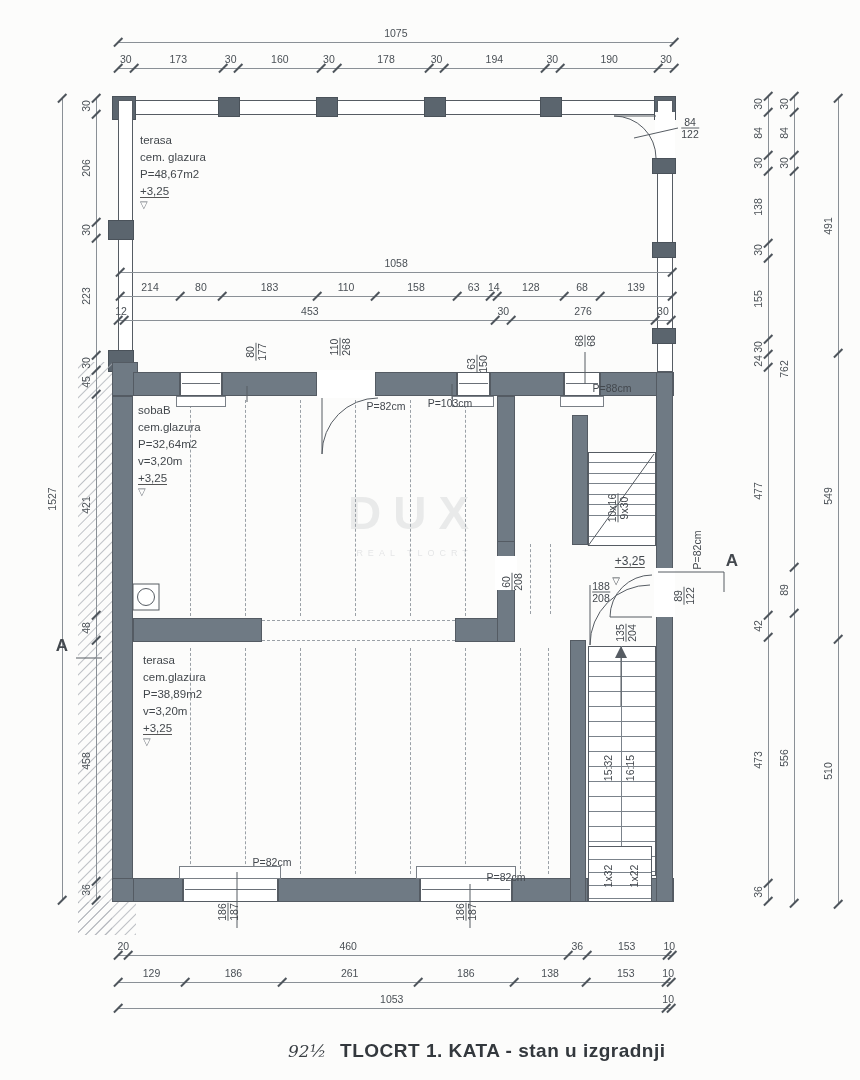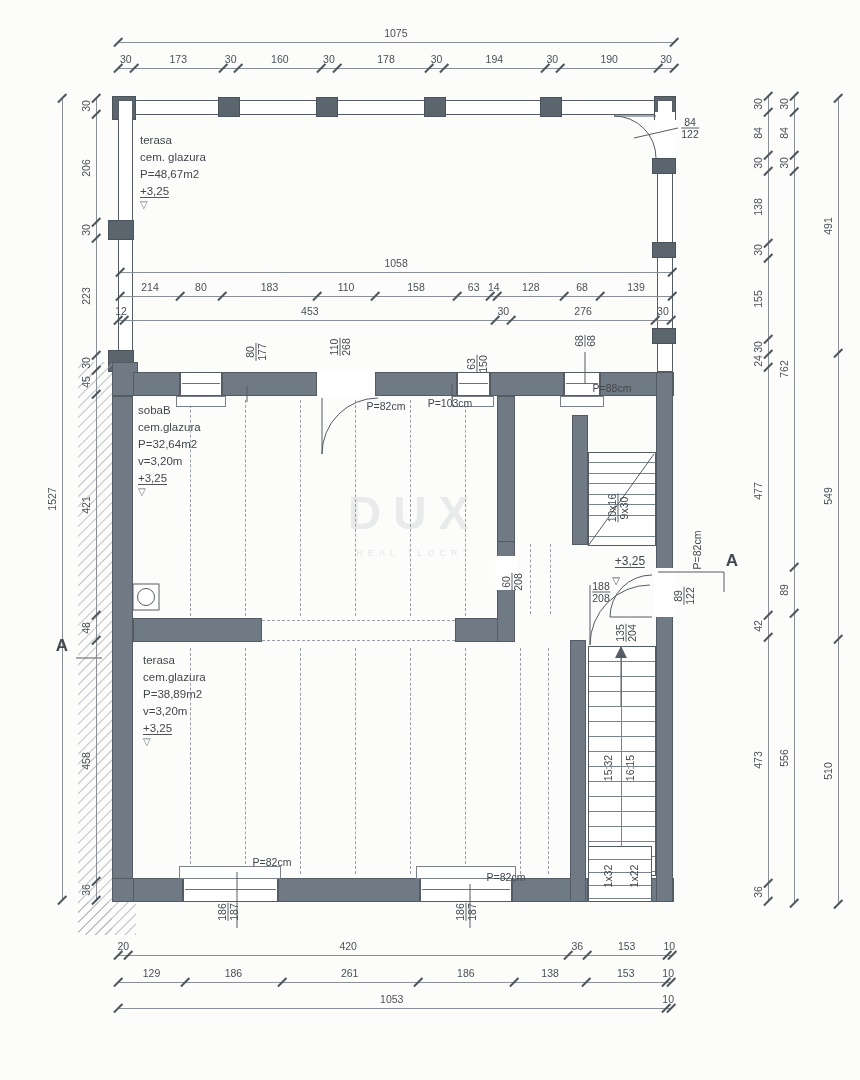--- a/index.html
+++ b/index.html
@@ -258,21 +258,21 @@
       <div class="dimlbl" style="left: 583.102px; top: 316px; transform: translate(-50%, -100%);">276</div>
       <div class="dimlbl" style="left: 662.968px; top: 316px; transform: translate(-50%, -100%);">30</div>
       <div class="dimline-h" style="left: 118px; top: 955px; width: 553.842px;"></div>
       <div class="tick" style="left: 118px; top: 955px; transform: translate(-50%, -50%) rotate(-45deg);"></div>
       <div class="tick" style="left: 128.44px; top: 955px; transform: translate(-50%, -50%) rotate(-45deg);"></div>
       <div class="tick" style="left: 567.964px; top: 955px; transform: translate(-50%, -50%) rotate(-45deg);"></div>
       <div class="tick" style="left: 586.756px; top: 955px; transform: translate(-50%, -50%) rotate(-45deg);"></div>
       <div class="tick" style="left: 666.622px; top: 955px; transform: translate(-50%, -50%) rotate(-45deg);"></div>
       <div class="tick" style="left: 671.842px; top: 955px; transform: translate(-50%, -50%) rotate(-45deg);"></div>
       <div class="dimlbl" style="left: 123.22px; top: 951px; transform: translate(-50%, -100%);">20</div>
-      <div class="dimlbl" style="left: 348.202px; top: 951px; transform: translate(-50%, -100%);">420</div>
+      <div class="dimlbl" style="left: 348.202px; top: 951px; transform: translate(-50%, -100%);">460</div>
       <div class="dimlbl" style="left: 577.36px; top: 951px; transform: translate(-50%, -100%);">36</div>
       <div class="dimlbl" style="left: 626.689px; top: 951px; transform: translate(-50%, -100%);">153</div>
       <div class="dimlbl" style="left: 669.232px; top: 951px; transform: translate(-50%, -100%);">10</div>
       <div class="dimline-h" style="left: 118px; top: 982px; width: 552.76px;"></div>
       <div class="tick" style="left: 118px; top: 982px; transform: translate(-50%, -50%) rotate(-45deg);"></div>
       <div class="tick" style="left: 185.08px; top: 982px; transform: translate(-50%, -50%) rotate(-45deg);"></div>
       <div class="tick" style="left: 281.8px; top: 982px; transform: translate(-50%, -50%) rotate(-45deg);"></div>
       <div class="tick" style="left: 417.52px; top: 982px; transform: translate(-50%, -50%) rotate(-45deg);"></div>
       <div class="tick" style="left: 514.24px; top: 982px; transform: translate(-50%, -50%) rotate(-45deg);"></div>
       <div class="tick" style="left: 586px; top: 982px; transform: translate(-50%, -50%) rotate(-45deg);"></div>
@@ -386,13 +386,17 @@
       <div class="ann" style="left: 608px; top: 768px; transform: translate(-50%, -50%) rotate(-90deg);">15:32</div>
       <div class="ann" style="left: 630px; top: 768px; transform: translate(-50%, -50%) rotate(-90deg);">16:15</div>
       <div class="ann" style="left: 608px; top: 876px; transform: translate(-50%, -50%) rotate(-90deg);">1x32</div>
       <div class="ann" style="left: 634px; top: 876px; transform: translate(-50%, -50%) rotate(-90deg);">1x22</div>
       <div class="ann underlined" style="left: 630px; top: 562px; font-size: 12px; transform: translate(-50%, -50%) rotate(0deg);">+3,25</div>
       <div class="ann" style="left: 616px; top: 580px; font-size: 10px; transform: translate(-50%, -50%) rotate(0deg);">▽</div>
       <div class="ann" style="left: 62px; top: 645px; font-size: 17px; font-weight: bold; transform: translate(-50%, -50%) rotate(0deg);">A</div>
       <div class="ann" style="left: 732px; top: 560px; font-size: 17px; font-weight: bold; transform: translate(-50%, -50%) rotate(0deg);">A</div>
     </div>
 
+  <div id="title">
+    <span class="mark">92½</span>
+    <span class="main">TLOCRT 1. KATA - stan u izgradnji</span>
+  </div>
 </div>
 
 </body></html>

